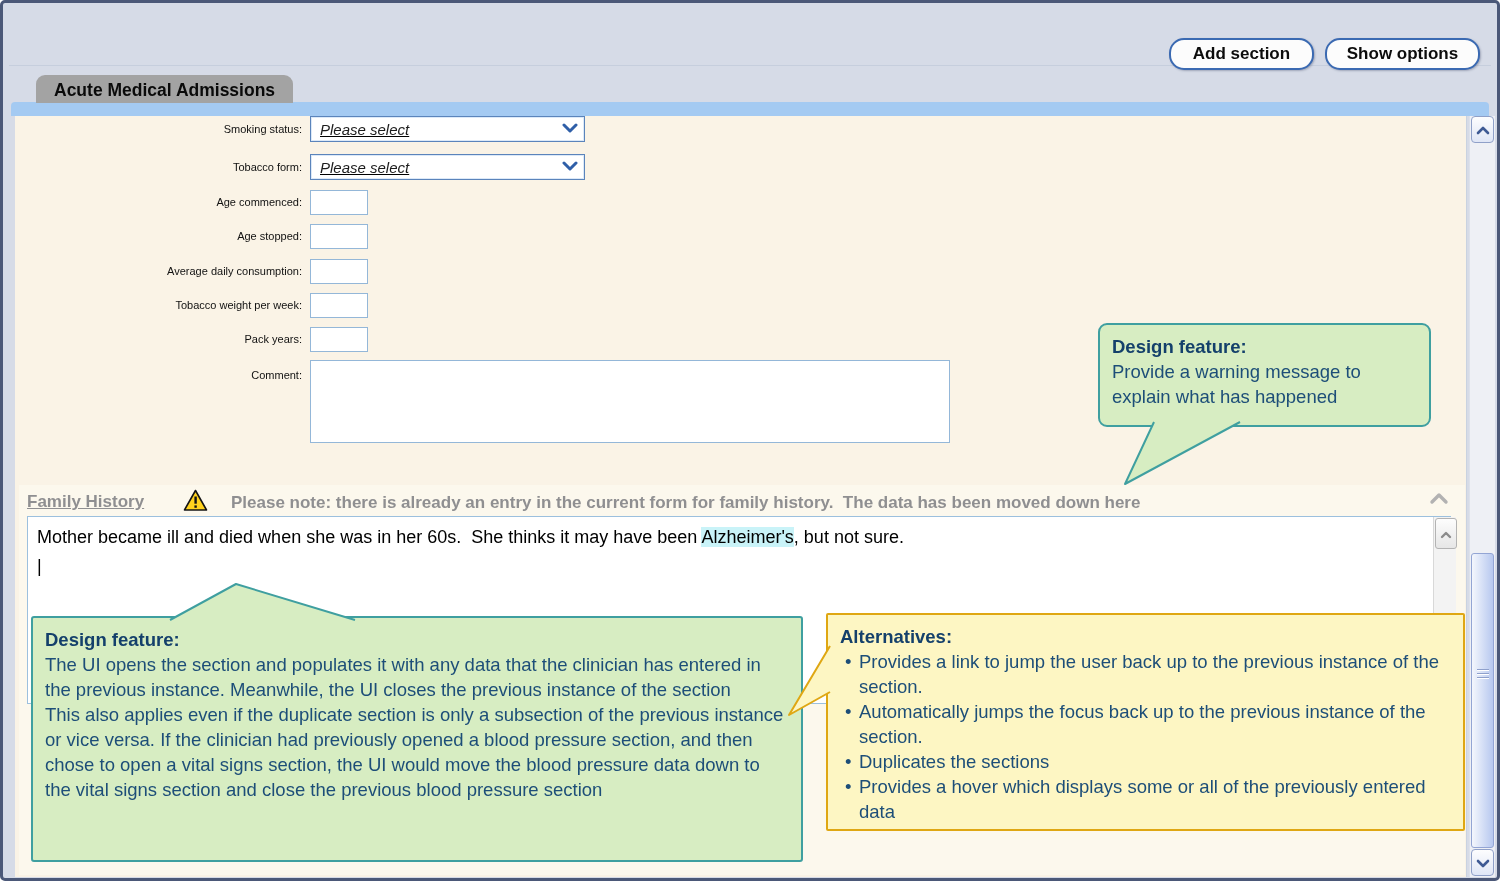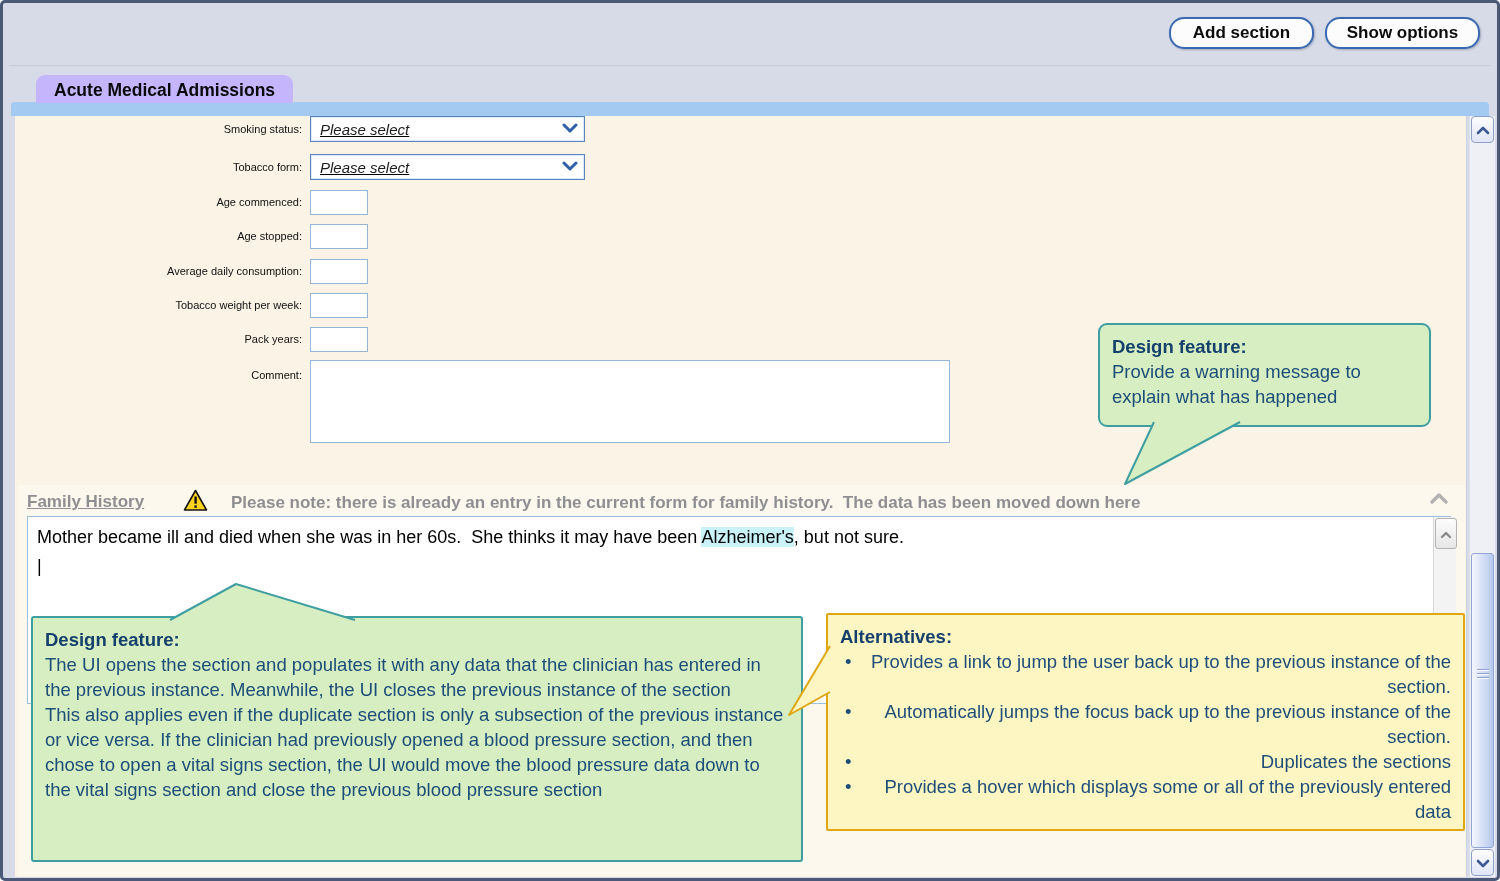--- a/index.html
+++ b/index.html
@@ -2,30 +2,30 @@
 <html><head>
 <meta charset="utf-8">
 <style>
   html,body { margin:0; padding:0; }
   body { width:1500px; height:881px; position:relative; font-family:"Liberation Sans", sans-serif; background:#ffffff; }
   .window { position:absolute; left:0; top:0; width:1500px; height:881px; box-sizing:border-box;
             background:#d6dbe7; border:3px solid #4b5878; border-radius:5px; overflow:hidden; }
   .top-divider { position:absolute; left:6px; right:6px; top:62px; border-top:1px solid #c6cedd; }
 
   
-  .btn { position:absolute; top:14px; height:32px; background:#fcfcfc; border:2px solid #3b6ab2;
+  .btn { position:absolute; top:35px; height:32px; background:#fcfcfc; border:2px solid #3b6ab2;
          border-radius:15px; font-weight:bold; font-size:17px; color:#0c0c0c;
          display:flex; align-items:center; justify-content:center; padding:0 14px; box-sizing:border-box;
          box-shadow:1px 1px 2px rgba(60,70,100,0.35); cursor:default; }
   #btn-add  { left:1166px; width:145px; }
   #btn-show { left:1322px; width:155px; }
 
   
   .tab-band { position:absolute; left:8px; right:8px; top:99px; height:14px; background:#a4caf2; border-radius:4px 4px 0 0; }
-  .tab { position:absolute; left:33px; top:72px; height:28px; background:#c4b5fd; border-radius:9px 9px 0 0;
+  .tab { position:absolute; left:33px; top:72px; height:28px; background:#a3a3a3; border-radius:9px 9px 0 0;
          font-weight:bold; font-size:17.5px; color:#0a0a0a; padding:5px 18px 0 18px; box-sizing:border-box; }
 
   
   .content { position:absolute; left:12px; top:113px; width:1452px; height:761px; background:#faf3e6;
              border-right:1px solid #c9d2e0; box-sizing:border-box; }
 
   
   .row { position:absolute; left:0; display:flex; align-items:center; height:26px; }
   .row .flabel { width:295px; text-align:right; padding-right:8px; box-sizing:border-box;
                  font-size:11px; color:#111; flex:none; }
@@ -60,21 +60,21 @@
   
   .co { position:absolute; box-sizing:border-box; font-size:18.5px; color:#1d4e78; line-height:25px; }
   .co-title { font-weight:bold; color:#14406b; }
   #co-warning { left:1095px; top:320px; width:333px; height:104px; background:#d7edc2;
                 border:2px solid #3f9fa0; border-radius:9px; padding:9px 12px; }
   #co-design  { left:28px; top:613px; width:772px; height:246px; background:#d7edc2;
                 border:2px solid #3f9fa0; border-radius:3px; padding:9px 12px; }
   #co-alt     { left:823px; top:610px; width:639px; height:218px; background:#fdf6c3;
                 border:2px solid #dfa713; border-radius:2px; padding:9px 12px; }
   .alt-list { margin:0; padding:0; list-style:none; }
-  .alt-list li { position:relative; padding-left:19px;text-align:right; }
+  .alt-list li { position:relative; padding-left:19px; }
   .alt-list li::before { content:"\2022"; position:absolute; left:5px; }
 
   .tails { position:absolute; left:0; top:0; pointer-events:none; }
 
   
   .vscroll { position:absolute; left:1466px; top:113px; width:26px; height:761px; background:#eef0f5;
              border-left:1px solid #dde1ea; box-sizing:border-box; }
   .vs-btn { position:absolute; left:1px; width:23px; height:27px; border:1px solid #8fa0c8; border-radius:4px;
             background:linear-gradient(#fdfdfe,#dfe6f6); display:flex; align-items:center; justify-content:center;
             box-sizing:border-box; }

